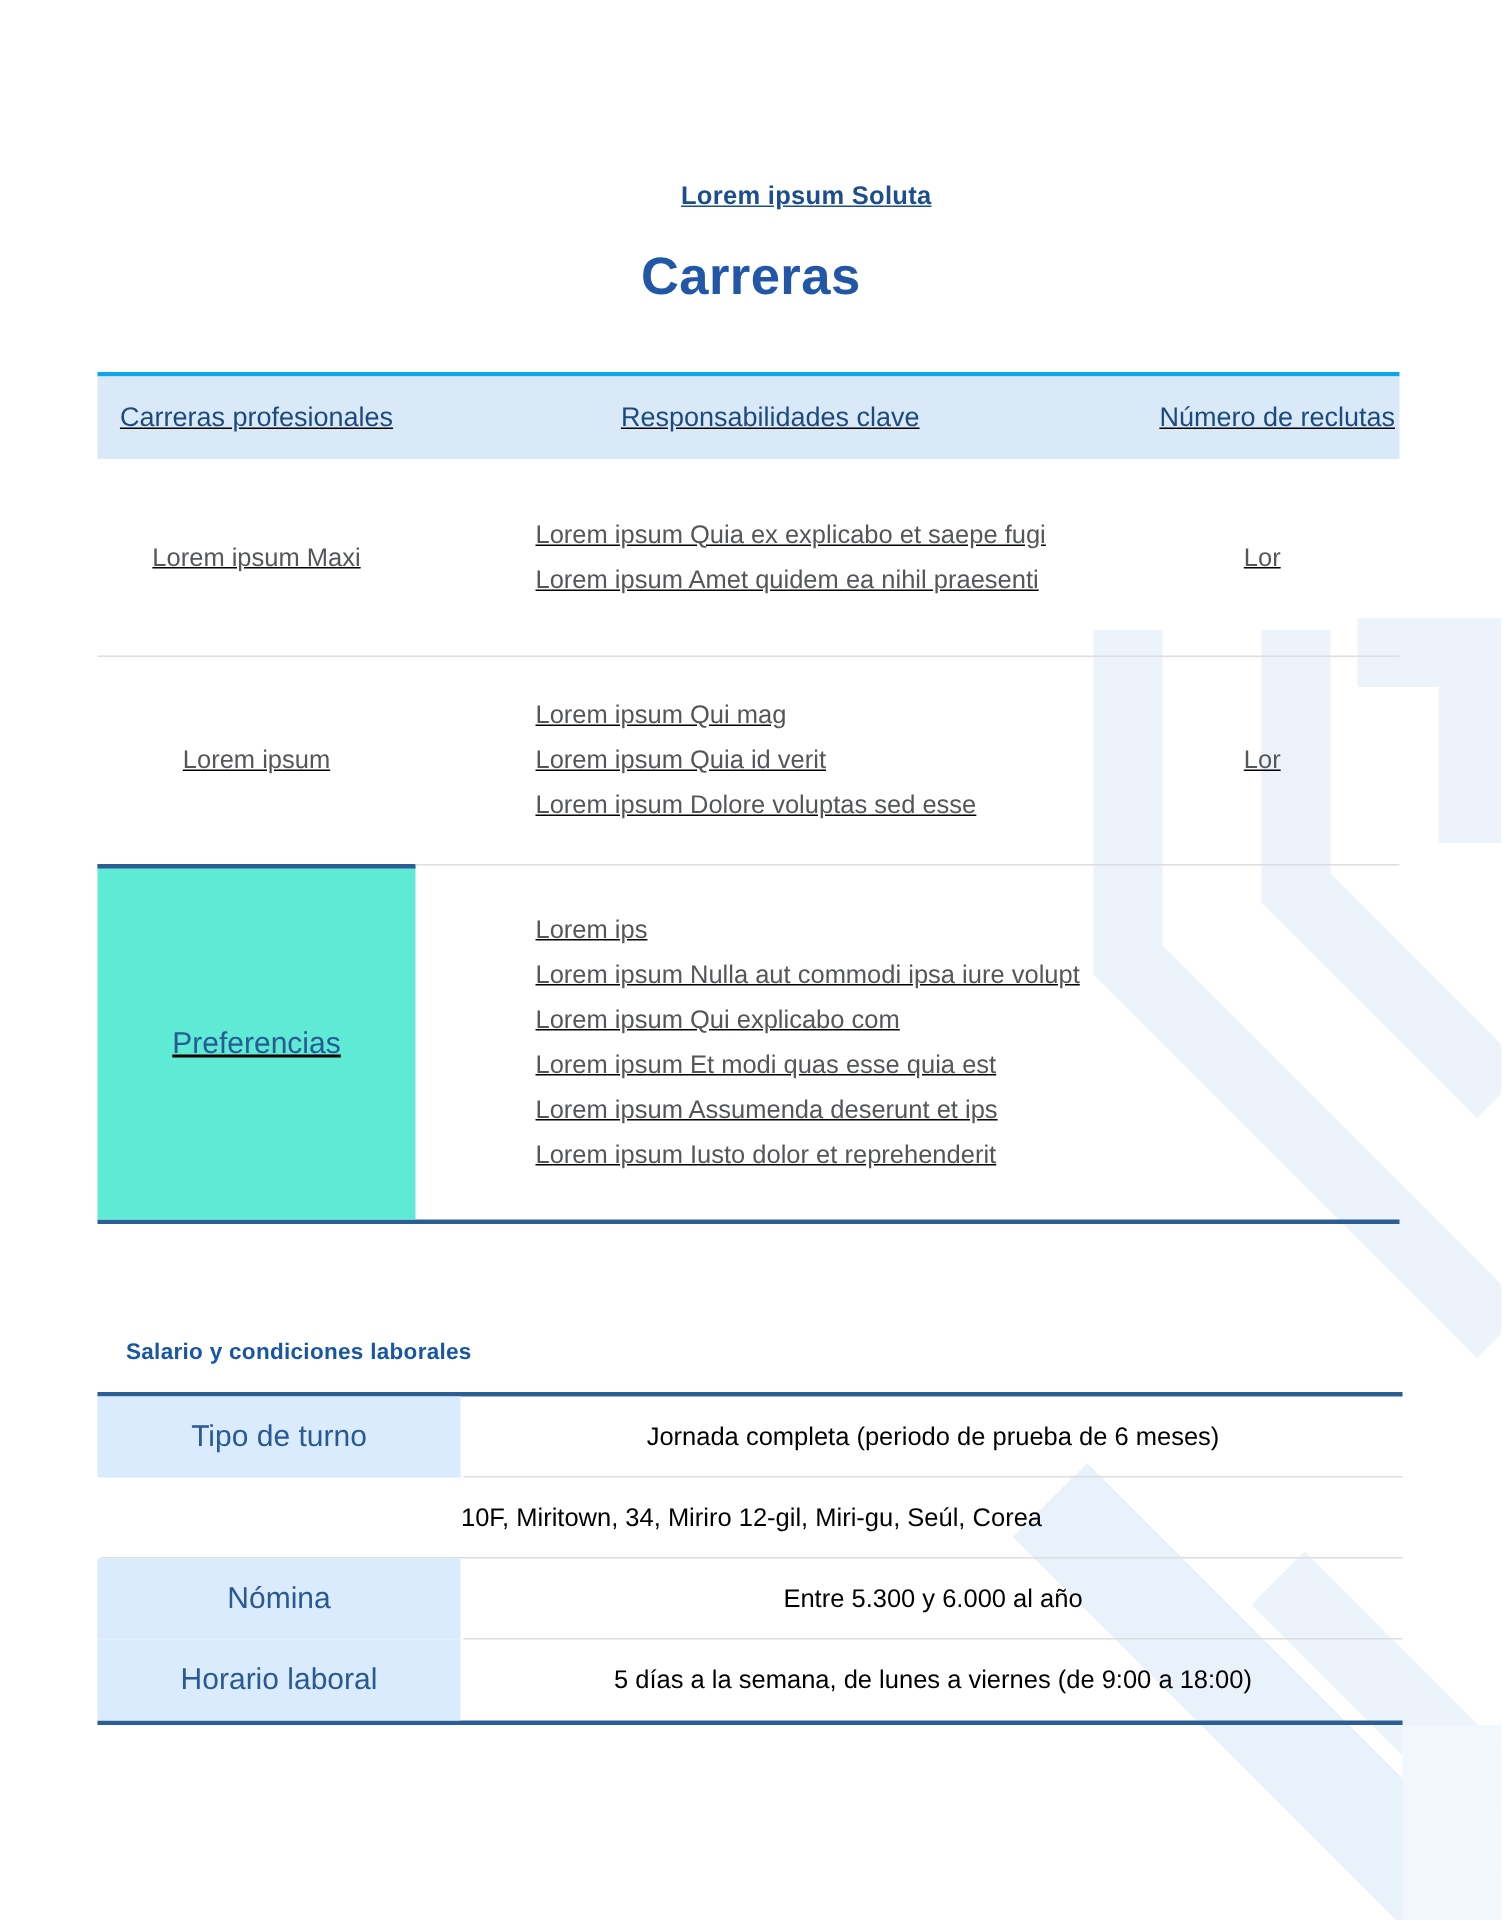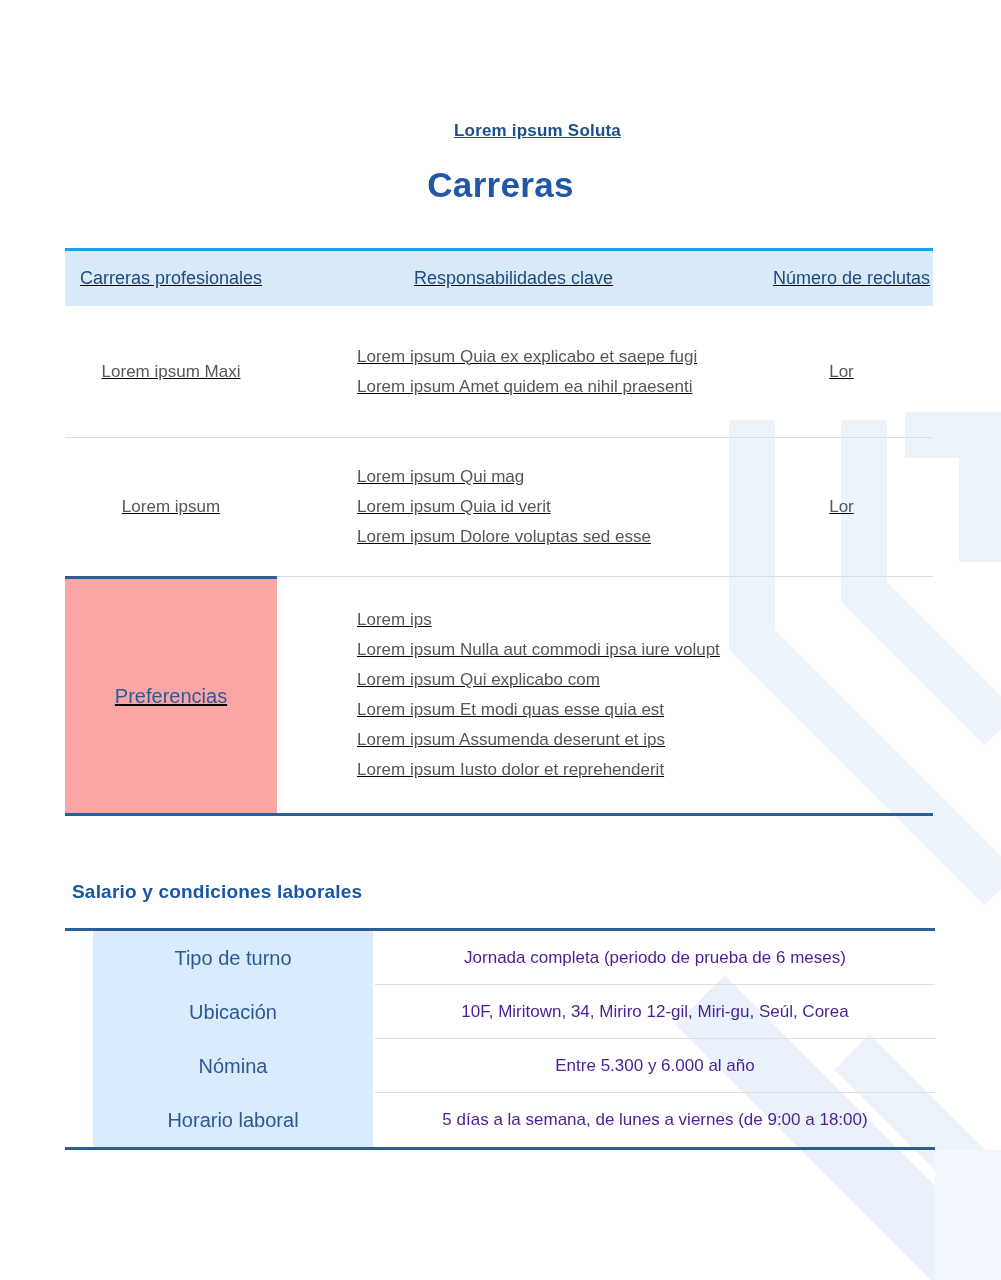--- a/index.html
+++ b/index.html
@@ -36,42 +36,42 @@
   .t1-row { display:flex; color:#54575a; font-size:17px; }
   .t1-row.r1 { min-height:131px; }
   .t1-row.r2 { min-height:138px; border-top:1px solid #dcdee0; }
   .cell-career { width:212px; display:flex; align-items:center; justify-content:center; text-align:left; }
   .cell-resp { width:473px; box-sizing:border-box; padding:18px 0 18px 80px;
     display:flex; flex-direction:column; justify-content:center; line-height:30px; }
   .cell-recruits { width:183px; display:flex; align-items:center; justify-content:center; }
 
   .t1-row.r3 { min-height:237px; border-top:none; }
   .r3 .cell-career {
-    background:#fca5a5; border-top:3px solid #2b5e95; box-sizing:border-box;
+    background:#5eead4; border-top:3px solid #2b5e95; box-sizing:border-box;
     color:#2a5a94; font-size:20px;
   }
   .r3 .rest { width:656px; border-top:1px solid #dcdee0; display:flex; }
   .r3 .cell-resp { padding:22px 0 22px 80px; }
 
   
   .section-heading {
-    position:absolute; top:877px; left:68px; margin:4px;
-    font-size:19px; font-weight:bold; color:#1956a6; letter-spacing:0.2px;
+    position:absolute; top:877px; left:68px; margin:16px;
+    font-size:15px; font-weight:bold; color:#1956a6; letter-spacing:0.2px;
   }
   .table2 {
     position:absolute; left:65px; top:928px; width:870px;
     border-top:3px solid #2b5e95; border-bottom:3px solid #2b5e95;
   }
   .t2-row { display:flex; height:54px; }
   .t2-label {
-    width:280px; background:#d9ebfc; color:#2a5a94; font-size:20px;
-    display:flex; align-items:center; justify-content:center;margin-left:28px;
+    width:242px; background:#d9ebfc; color:#2a5a94; font-size:20px;
+    display:flex; align-items:center; justify-content:center;
   }
   .t2-value {
-    flex:1; margin-left:2px; color:#4c1d95; font-size:17px;
+    flex:1; margin-left:2px; color:#000000; font-size:17px;
     display:flex; align-items:center; justify-content:center;
     border-bottom:1px solid #dcdee0; text-align:center;
   }
   .t2-row:last-child .t2-value { border-bottom:none; }
 </style>
 </head>
 <body>
 
 <div class="page">
 
@@ -146,21 +146,20 @@
     <h2 class="section-heading">Salario y condiciones laborales</h2>
 
     <div class="table2">
 
       <div class="t2-row">
         <div class="t2-label">Tipo de turno</div>
         <div class="t2-value">Jornada completa (periodo de prueba de 6 meses)</div>
       </div>
 
       <div class="t2-row">
-        <div class="t2-label">Ubicación</div>
         <div class="t2-value">10F, Miritown, 34, Miriro 12-gil, Miri-gu, Seúl, Corea</div>
       </div>
 
       <div class="t2-row">
         <div class="t2-label">Nómina</div>
         <div class="t2-value">Entre 5.300 y 6.000 al año</div>
       </div>
 
       <div class="t2-row">
         <div class="t2-label">Horario laboral</div>

